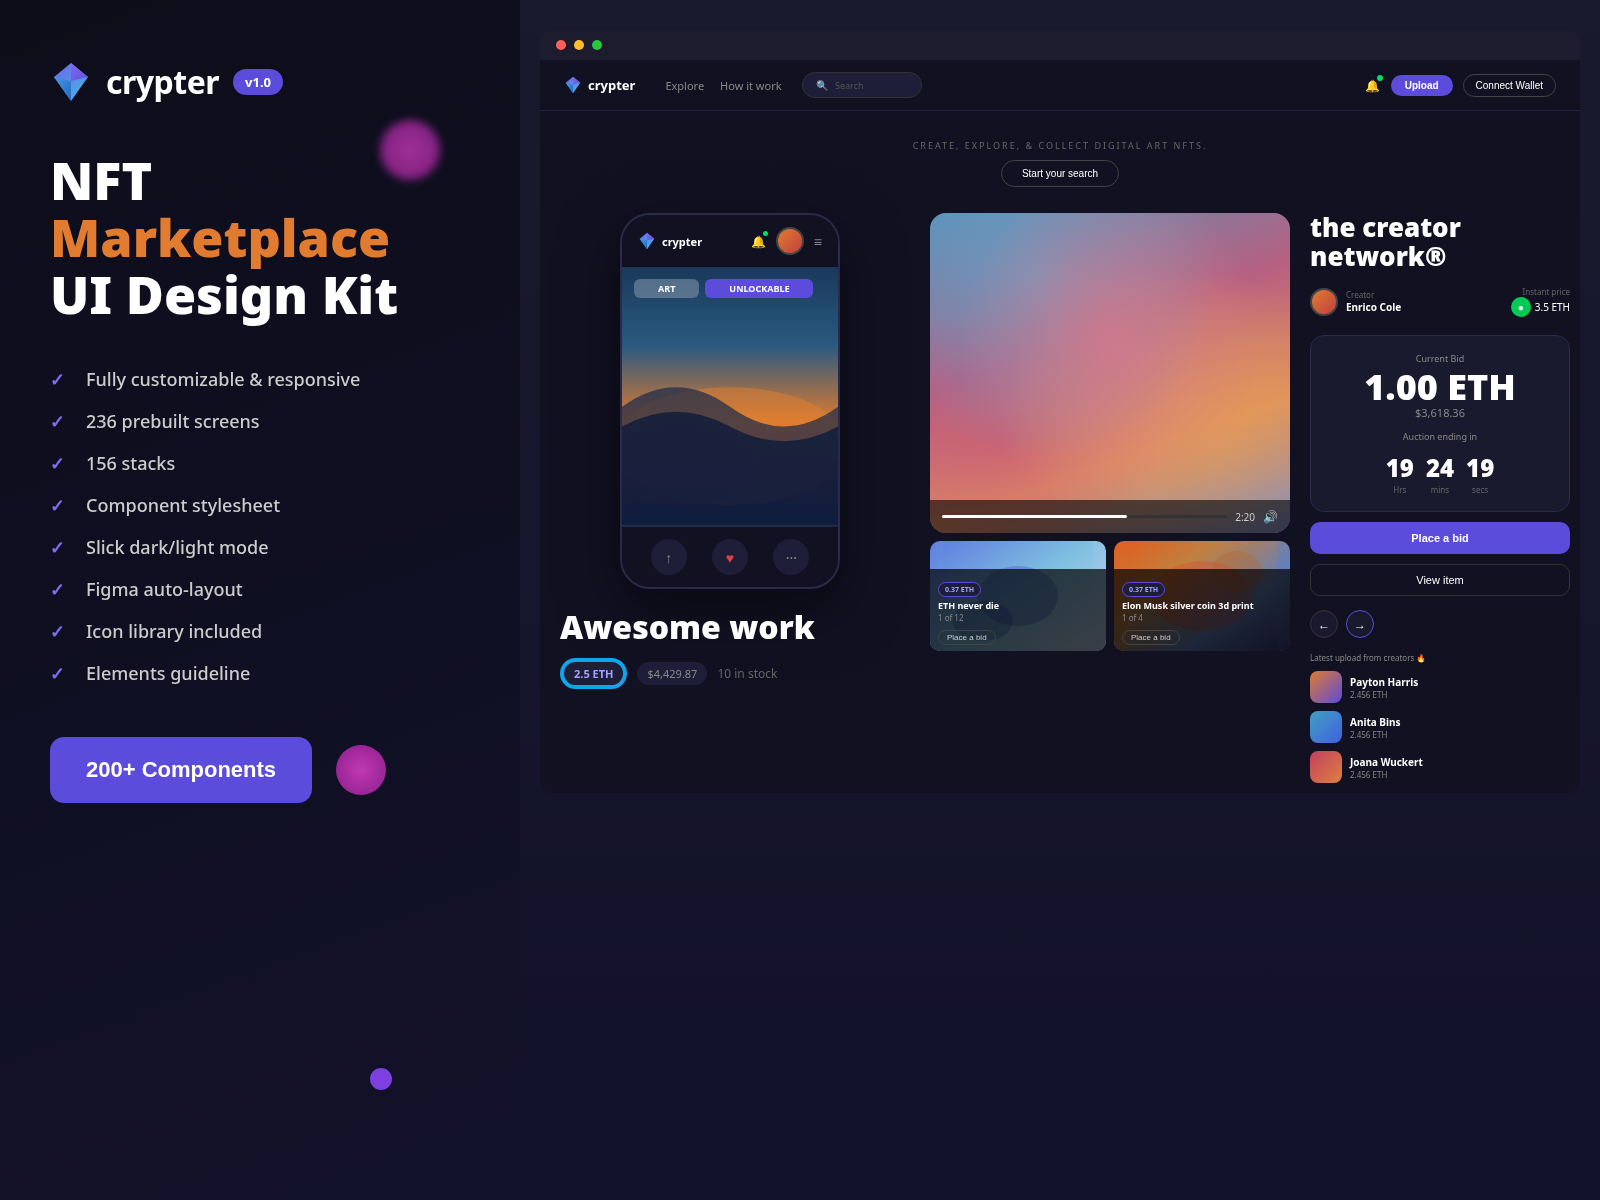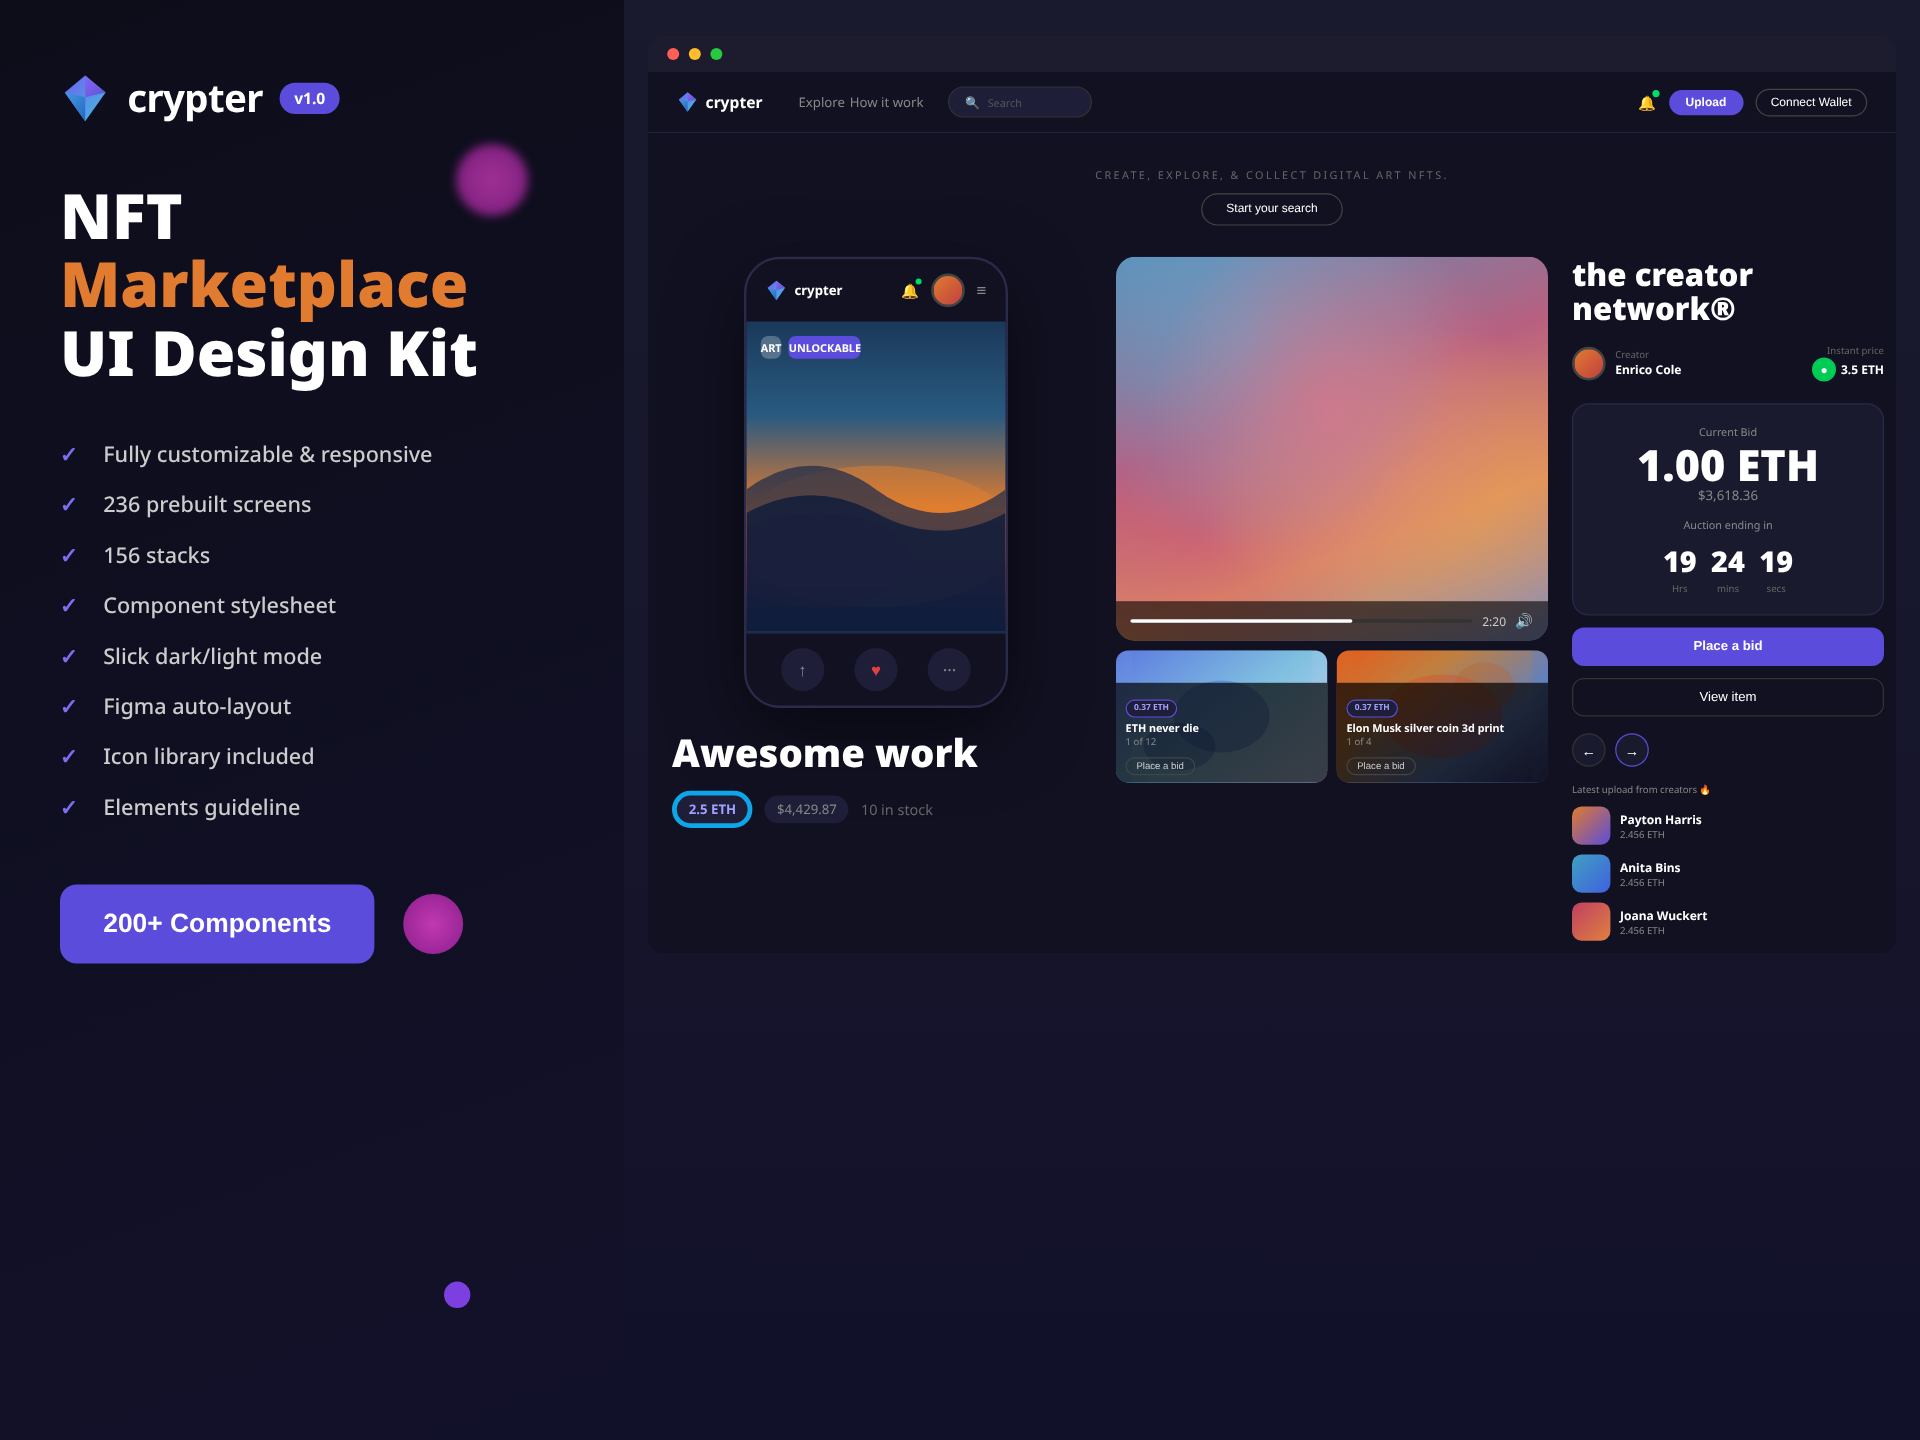--- a/index.html
+++ b/index.html
@@ -172,21 +172,21 @@
     .nav-logo-sm {
       display: flex;
       align-items: center;
       gap: 6px;
       color: #fff;
       font-size: 13px;
       font-weight: 700;
     }
     .nav-links {
       display: flex;
-      gap: 4px;
+      gap: 16px;
       margin-left: 10px;
     }
     .nav-link {
       color: #888;
       font-size: 11px;
       cursor: pointer;
     }
     .nav-search {
       background: #1e1e38;
       border: 1px solid #333;
@@ -323,21 +323,21 @@
     }
     .nft-tags {
       position: absolute;
       top: 12px;
       left: 12px;
       display: flex;
       gap: 6px;
     }
     .nft-tag {
       border-radius: 6px;
-      padding: 3px 0;
+      padding: 3px 24px;
       font-size: 9px;
       font-weight: 700;
       color: #fff;
     }
     .tag-art { background: rgba(255,255,255,0.25); }
     .tag-unlockable { background: #5b4cdb; }
 
     .mobile-bottom {
       background: #111122;
       padding: 12px 16px;
@@ -527,21 +527,21 @@
       width: 28px; height: 28px; border-radius: 50%;
       background: linear-gradient(135deg, #e07b2f, #c04040);
       border: 2px solid #444;
     }
     .creator-details {}
     .creator-label { color: #666; font-size: 8px; }
     .creator-name { color: #fff; font-size: 10px; font-weight: 700; }
 
     .creator-right {}
     .price-label { color: #666; font-size: 8px; text-align: right; }
-    .price-value { color: #fff; font-size: 10px; font-weight: 700; }
+    .price-value { color: #fff; font-size: 10px; font-weight: 400; }
 
     .instant-icon {
       width: 20px; height: 20px; border-radius: 50%;
       background: #00cc55;
       display: flex; align-items: center; justify-content: center;
       color: #fff; font-size: 10px;
     }
 
     
     .bid-card {

